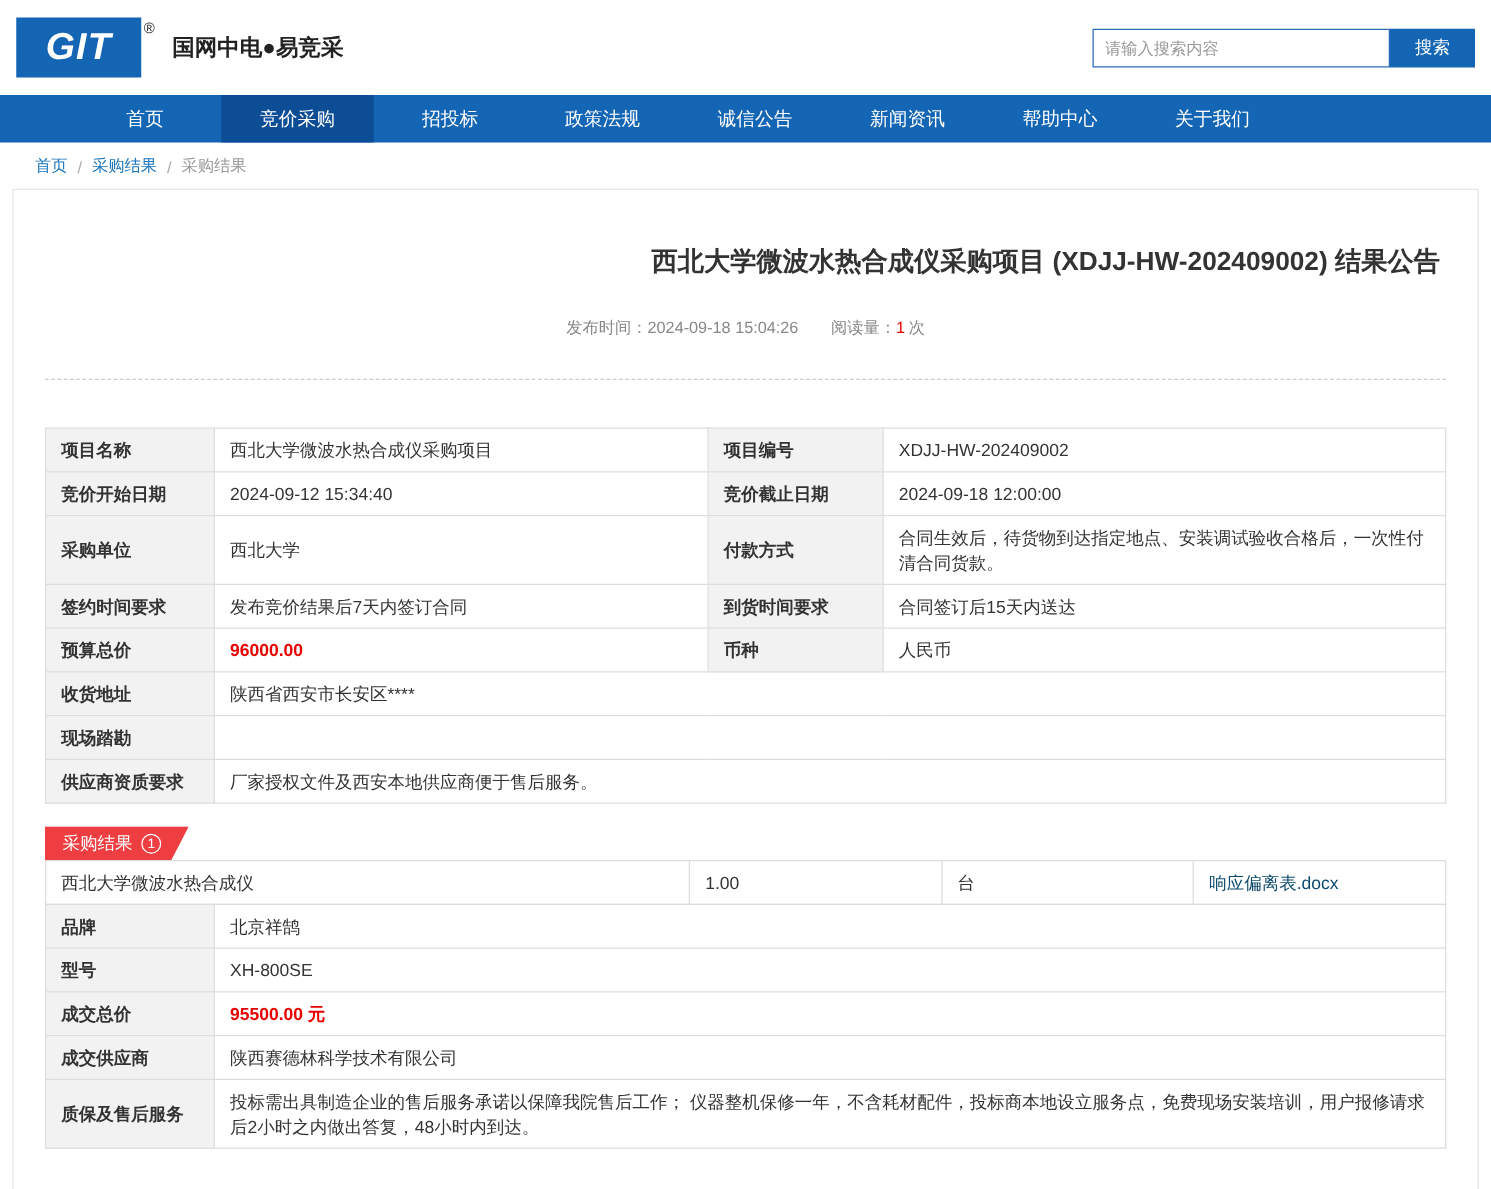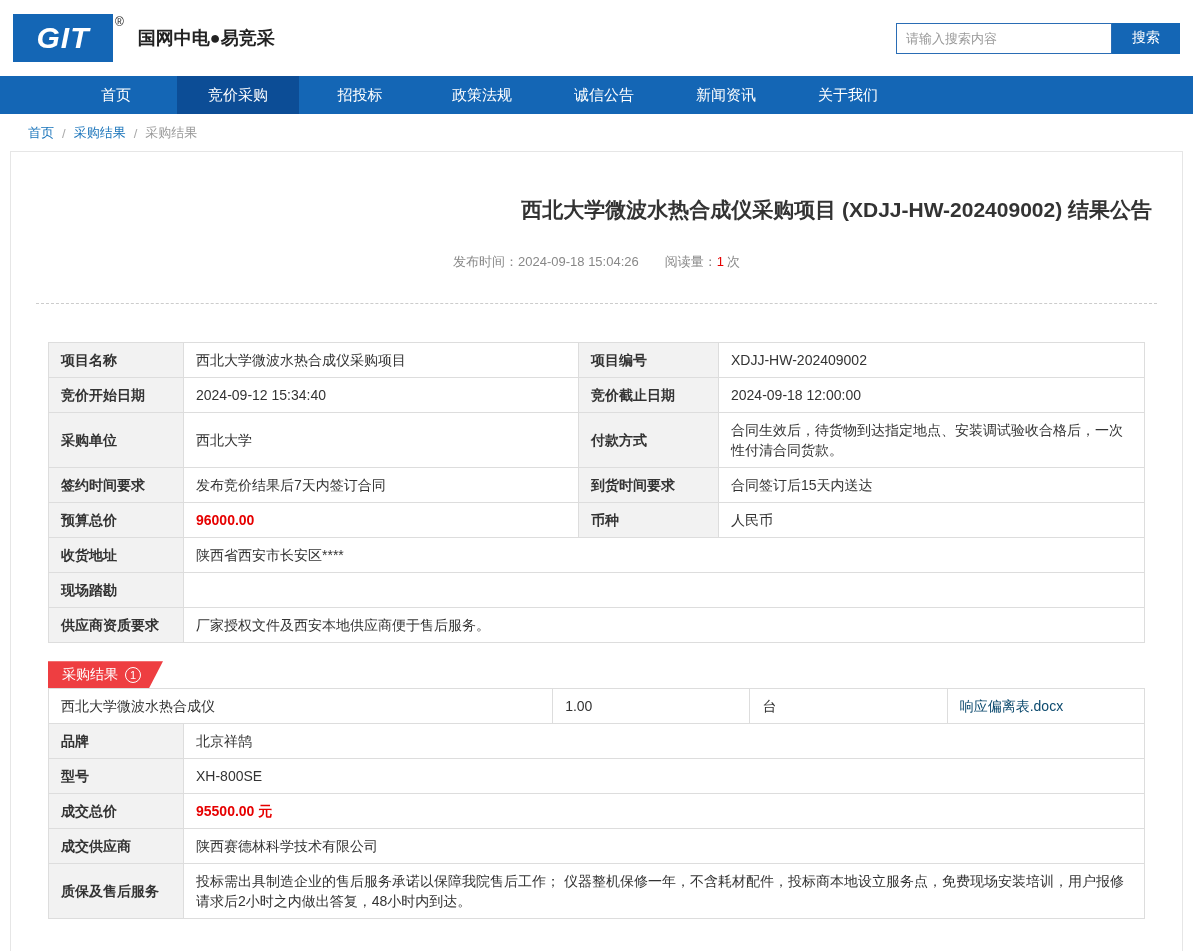--- a/index.html
+++ b/index.html
@@ -31,21 +31,21 @@
   }
   .logo-reg { font-size:12px; color:#222; margin-left:2px; margin-top:1px; }
   .site-title {
     margin-left:14px;
     font-size:18px;
     font-weight:bold;
     color:#222;
   }
   .search-area { margin-left:auto; display:flex; align-items:stretch; }
   .search-input {
-    width:216px; height:31px;
+    width:238px; height:31px;
     border:1px solid #2a6db5;
     padding:0 9px;
     font-size:13px;
     color:#333;
     outline:none;
     font-family:inherit;
   }
   .search-input::placeholder { color:#999; }
   .search-btn {
     height:31px; width:68px;
@@ -107,21 +107,21 @@
     color:#888;
   }
   .article-meta .gap { display:inline-block; width:26px; }
   .views-value { color:#e60000; margin-right:3px; }
   .dashed-divider {
     margin:32px 25px 38px 25px;
     border-bottom:1px dashed #ccc;
   }
 
   
-  .table-wrap { margin:0 37px; }
+  .table-wrap { margin:0 25px; }
   table {
     width:100%;
     border-collapse:collapse;
     table-layout:fixed;
     font-size:14px;
   }
   td, th {
     border:1px solid #ddd;
     padding:7px 12px;
     text-align:left;
@@ -176,20 +176,21 @@
   </div>
 </div>
 
 <div class="main-nav">
   <a class="nav-item">首页</a>
   <a class="nav-item active">竞价采购</a>
   <a class="nav-item">招投标</a>
   <a class="nav-item">政策法规</a>
   <a class="nav-item">诚信公告</a>
   <a class="nav-item">新闻资讯</a>
+  <a class="nav-item">帮助中心</a>
   <a class="nav-item">关于我们</a>
 </div>
 
 <div class="breadcrumb">
   <a class="crumb-link">首页</a>
   <span class="crumb-sep">/</span>
   <a class="crumb-link">采购结果</a>
   <span class="crumb-sep">/</span>
   <span class="crumb-current">采购结果</span>
 </div>

